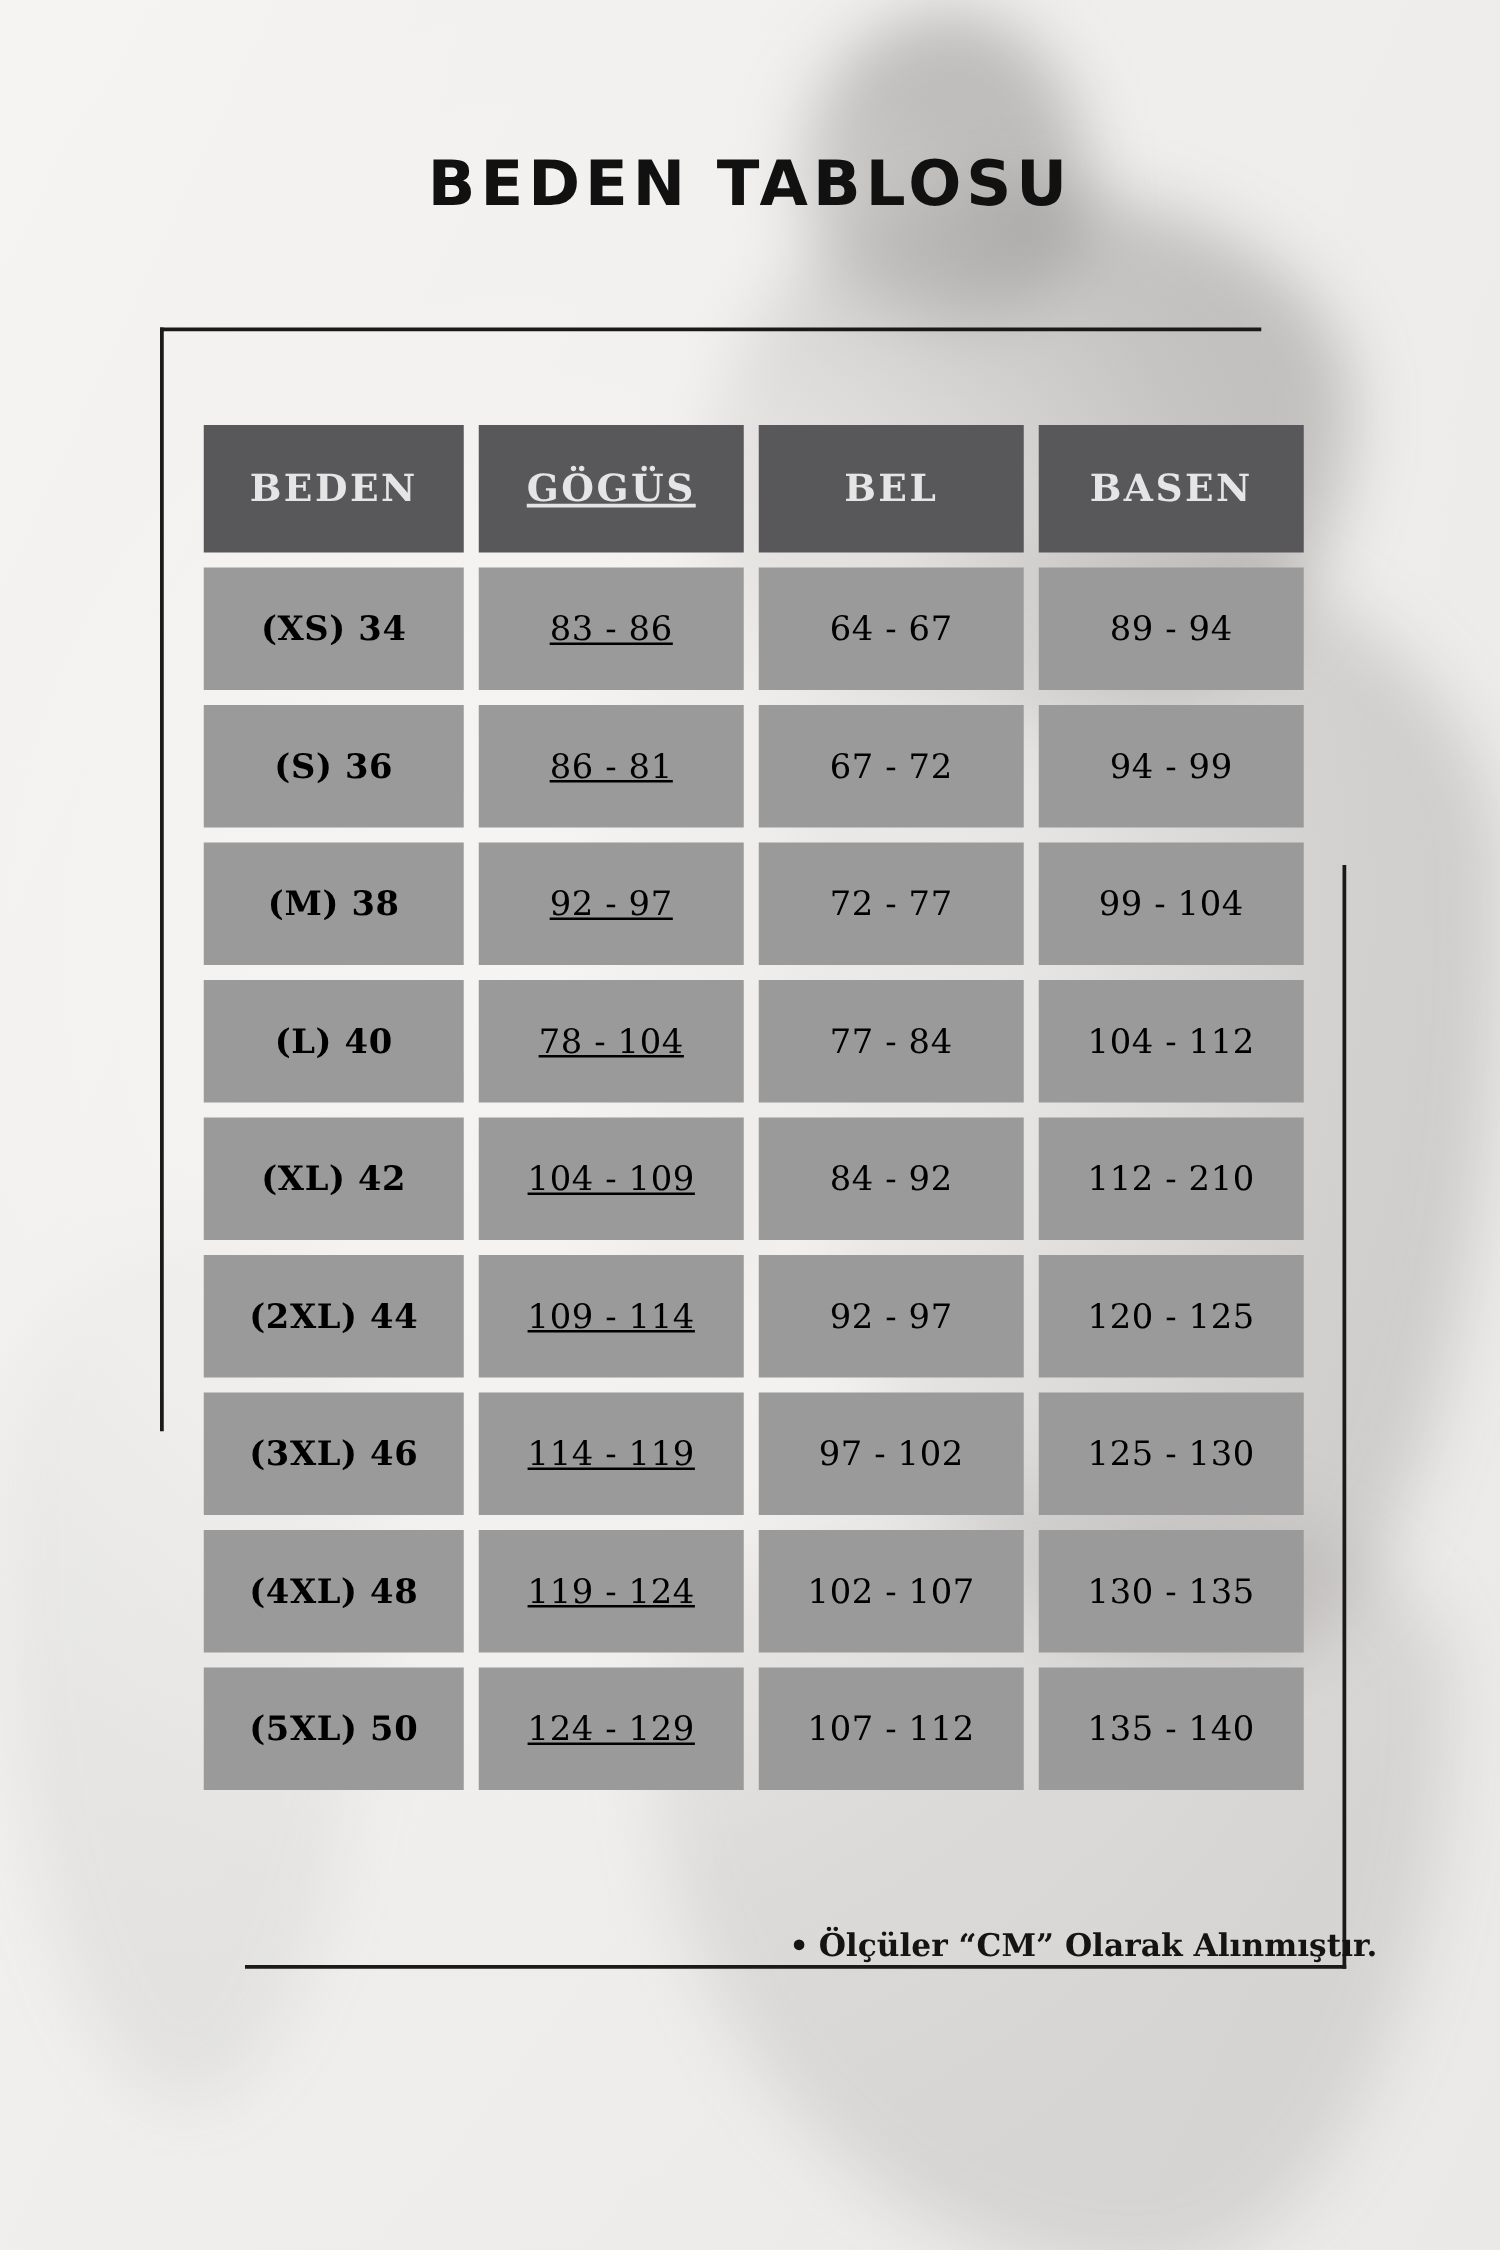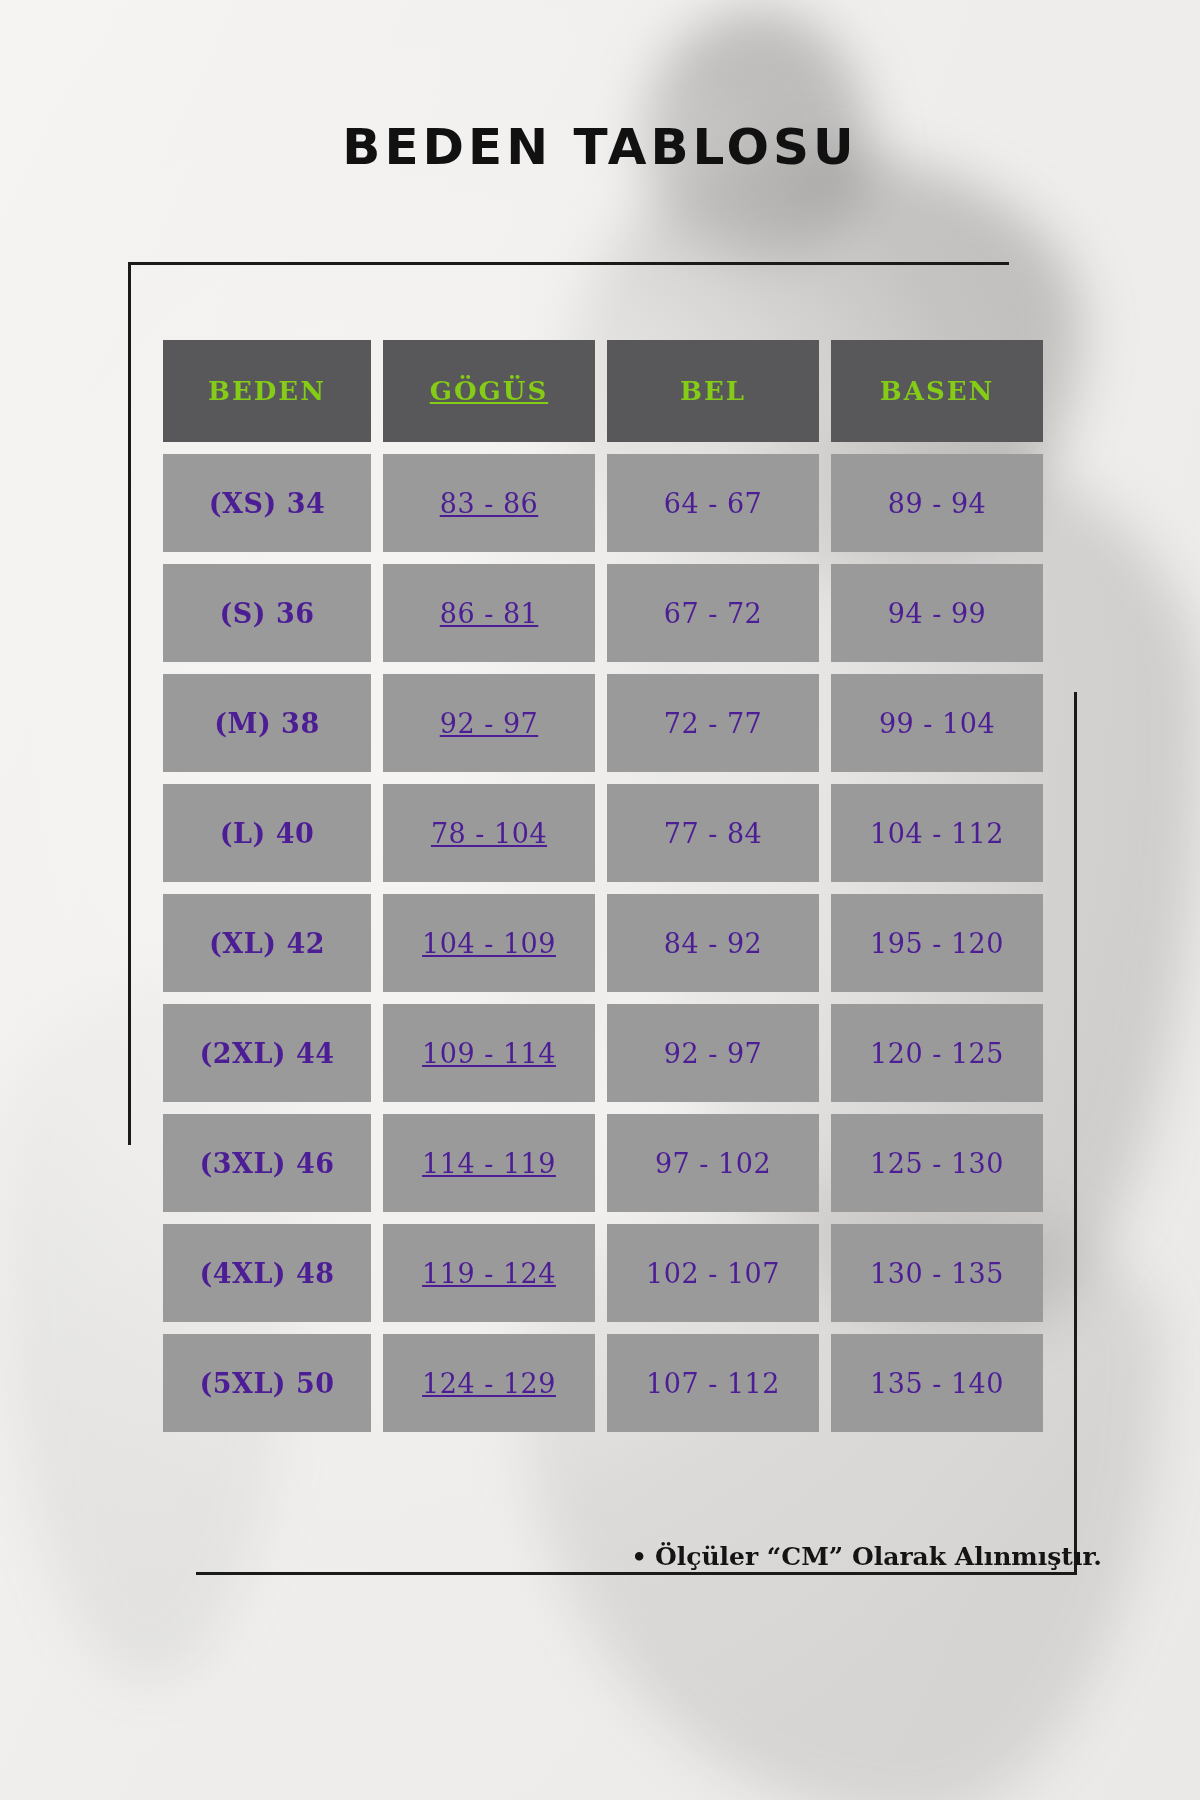--- a/index.html
+++ b/index.html
@@ -138,33 +138,33 @@
     display: flex;
     gap: 12px;
   }
   .cell {
     height: 98px;
     display: flex;
     align-items: center;
     justify-content: center;
     font-family: "DejaVu Serif", serif;
     font-size: 27px;
-    color: #4c1d95;
+    color: #000000;
     letter-spacing: 0.5px;
   }
   .col-0 { width: 208px; }
   .col-1 { width: 212px; text-decoration: underline; }
   .col-2 { width: 212px; }
   .col-3 { width: 212px; }
 
   .head .cell {
     background: #58585a;
-    color: #84cc16;
+    color: #e5e5e5;
     height: 102px;
-    font-size: 26px;
+    font-size: 30px;
     letter-spacing: 2px;
     font-weight: 700;
   }
   .body .cell {
     background: #9a9a9a;
   }
   .body .cell.size-cell {
     font-weight: 700;
   }
 
@@ -240,21 +240,21 @@
       <div class="cell col-0 size-cell">(L) 40</div>
       <div class="cell col-1">78 - 104</div>
       <div class="cell col-2">77 - 84</div>
       <div class="cell col-3">104 - 112</div>
     </div>
 
     <div class="row body">
       <div class="cell col-0 size-cell">(XL) 42</div>
       <div class="cell col-1">104 - 109</div>
       <div class="cell col-2">84 - 92</div>
-      <div class="cell col-3">195 - 120</div>
+      <div class="cell col-3">112 - 210</div>
     </div>
 
     <div class="row body">
       <div class="cell col-0 size-cell">(2XL) 44</div>
       <div class="cell col-1">109 - 114</div>
       <div class="cell col-2">92 - 97</div>
       <div class="cell col-3">120 - 125</div>
     </div>
 
     <div class="row body">

